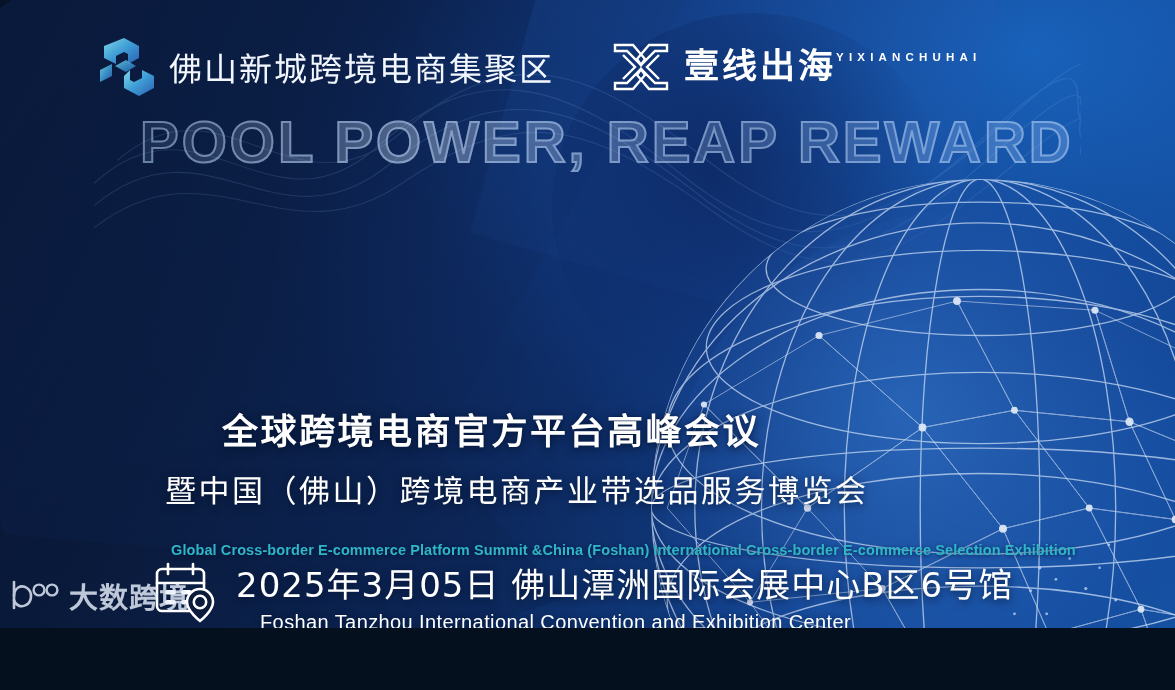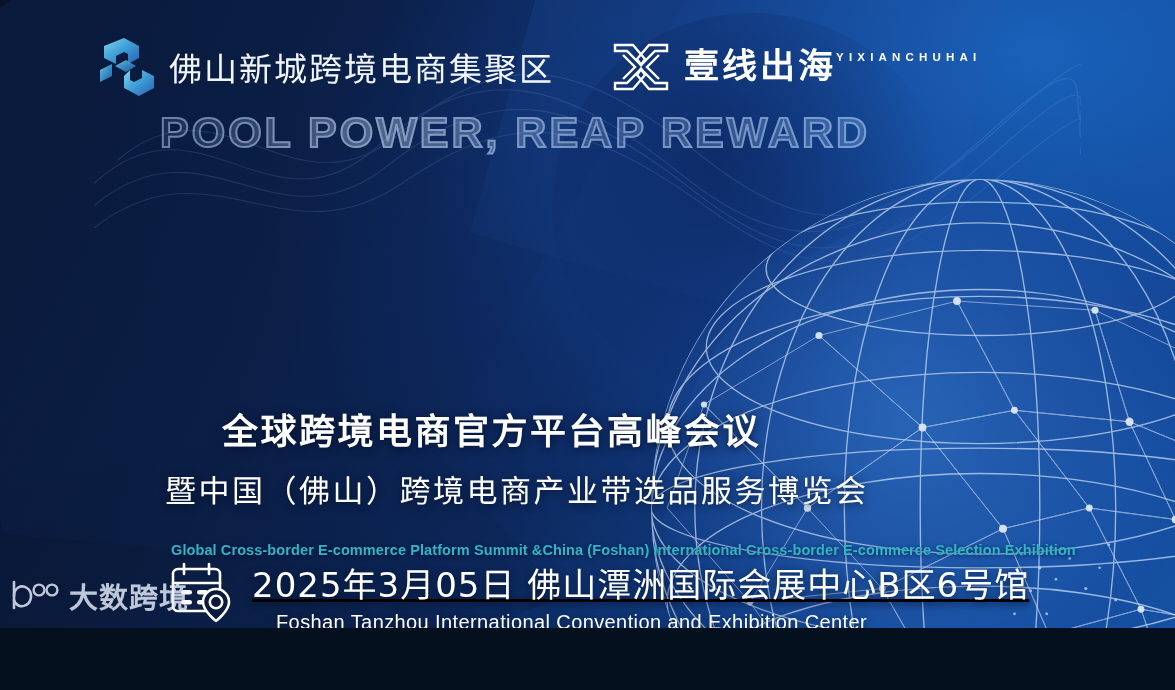--- a/index.html
+++ b/index.html
@@ -116,23 +116,23 @@
     letter-spacing: 5.2px;
     color: #ffffff;
     text-align: center;
     margin-top: 2px;
     white-space: nowrap;
   }
 
   
   .slogan-en {
     position: absolute;
-    left: 160px; top: 108px;
+    left: 140px; top: 108px;
     z-index: 3;
-    font-size: 43px;
+    font-size: 58px;
     font-weight: bold;
     letter-spacing: 3px;
     white-space: nowrap;
     color: transparent;
     -webkit-text-stroke: 2px rgba(186,212,248,0.50);
     background: linear-gradient(92deg, rgba(150,185,240,0.10) 0%, rgba(214,232,255,0.34) 30%, rgba(180,208,248,0.22) 62%, rgba(150,190,245,0.30) 100%);
     -webkit-background-clip: text;
     background-clip: text;
     font-family: "Liberation Sans", sans-serif;
   }
@@ -197,26 +197,25 @@
     font-weight: bold;
     letter-spacing: .1px;
     color: #2fb6c9;
     white-space: nowrap;
     text-shadow: 0 1px 4px rgba(4,16,42,0.7);
   }
 
   
   .venue {
     position: absolute;
-    left: 170px; top: 558px;
+    left: 154px; top: 558px;
     z-index: 5;
     display: flex;
     align-items: flex-start;
     gap: 18px;
-    text-decoration: underline;
   }
   .venue-icon { width: 64px; height: 62px; flex: none; margin-top: 3px; }
   .venue-lines { display: flex; flex-direction: column; }
   .venue-cn {
     font-size: 34px;
     letter-spacing: 1px;
     color: #ffffff;
     white-space: nowrap;
     font-family: "DejaVu Sans", "Liberation Sans", sans-serif;
     text-shadow: 0 2px 9px rgba(4,16,42,0.8);

